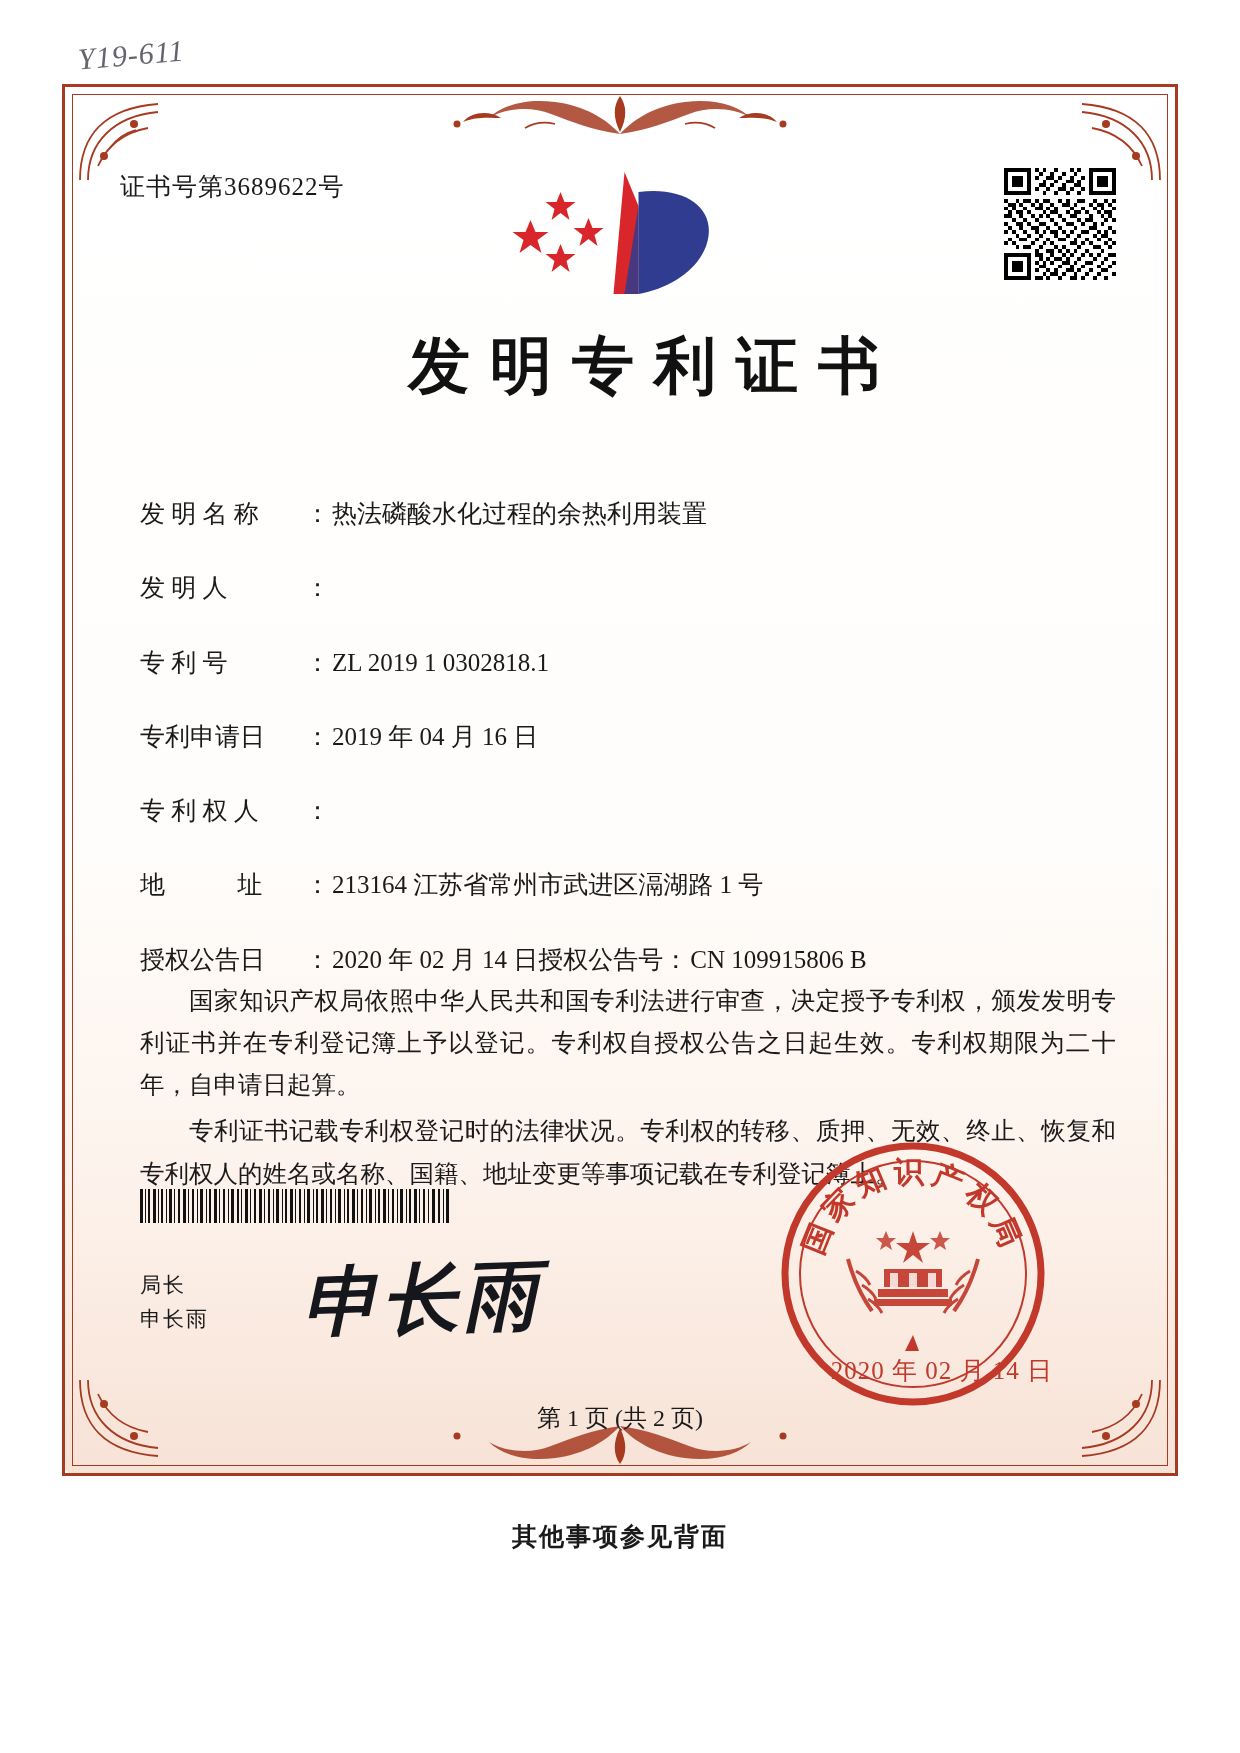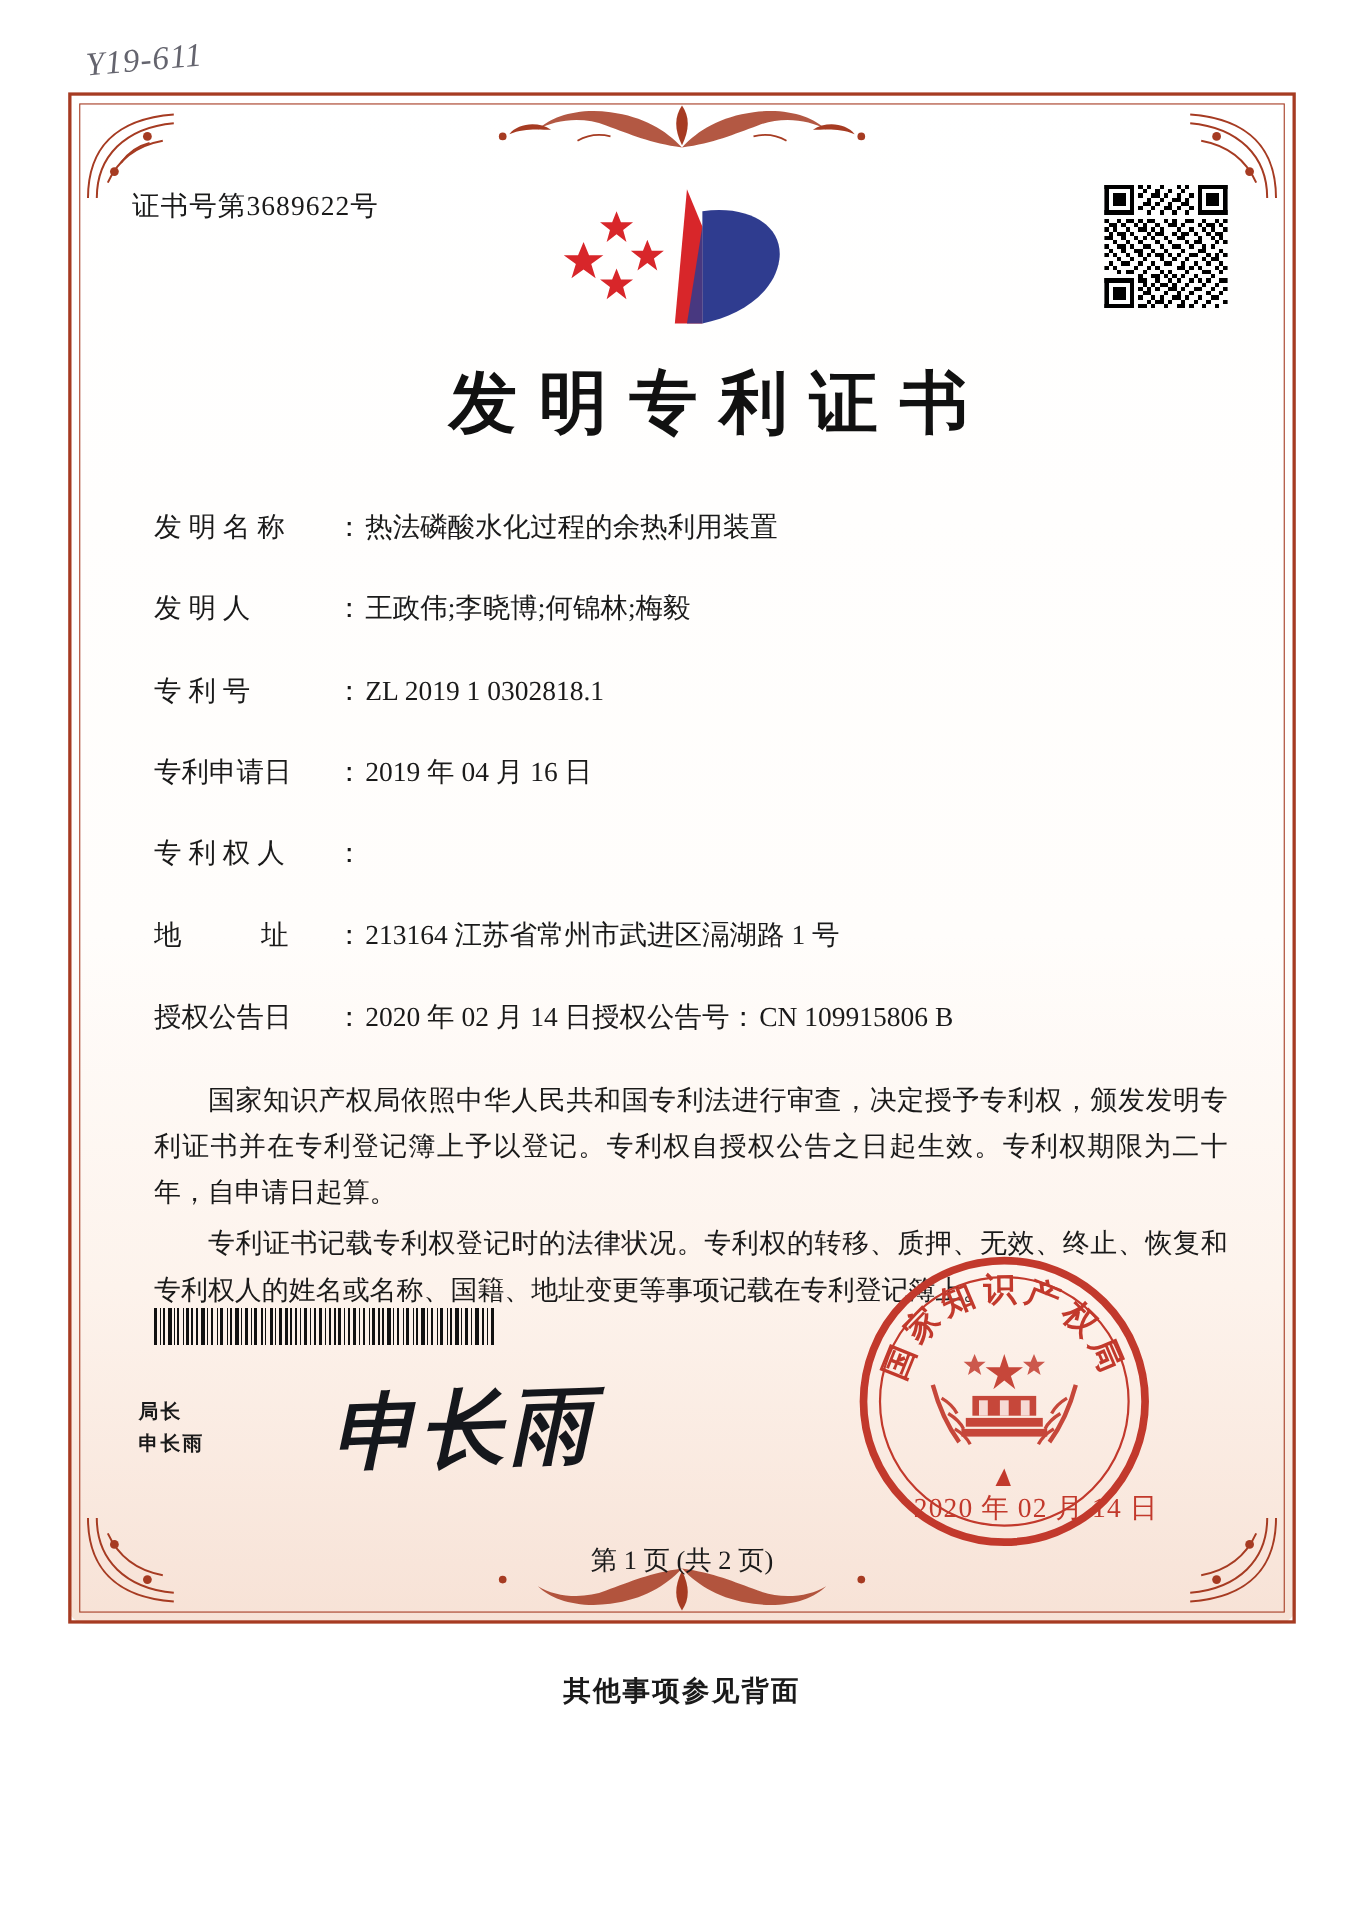--- a/index.html
+++ b/index.html
@@ -137,20 +137,21 @@
     right: 60px;
     top: 380px;
   }
   .field-row {
     display: flex;
     align-items: flex-start;
     font-size: 25px;
     margin-bottom: 43px;
     line-height: 1.25;
     white-space: nowrap;
+    margin-top: 34px;
   }
   .field-label {
     display: inline-block;
     width: 165px;
     flex: 0 0 165px;
     letter-spacing: 0px;
   }
   .field-label.spaced3 { letter-spacing: 33px; }
   .field-colon { margin-right: 2px; }
   .field-value { font-size: 25px; }
@@ -175,24 +176,24 @@
     left: 78px;
     top: 1105px;
     width: 310px;
     height: 34px;
   }
   .barcode svg { width: 100%; height: 100%; display: block; }
 
   
   .sign-block {
     position: absolute;
-    left: 64px;
+    left: 78px;
     top: 1185px;
-    font-size: 18px;
-    font-weight: bold;
+    font-size: 21px;
+    font-weight: normal;
     line-height: 1.6;
     letter-spacing: 2px;
   }
   .signature {
     position: absolute;
     left: 240px;
     top: 1165px;
     font-family: "Liberation Serif", serif;
     font-size: 76px;
     font-weight: bold;
@@ -568,21 +569,20 @@
 
     <div class="field-row">
       <span class="field-label">发 明 名 称</span>
       <span class="field-colon">：</span>
       <span class="field-value">热法磷酸水化过程的余热利用装置</span>
     </div>
 
     <div class="field-row">
       <span class="field-label">发  明  人</span>
       <span class="field-colon">：</span>
-      <span class="field-value">王政伟;李晓博;何锦林;梅毅</span>
     </div>
 
     <div class="field-row">
       <span class="field-label">专  利  号</span>
       <span class="field-colon">：</span>
       <span class="field-value">ZL 2019 1 0302818.1</span>
     </div>
 
     <div class="field-row">
       <span class="field-label">专利申请日</span>

